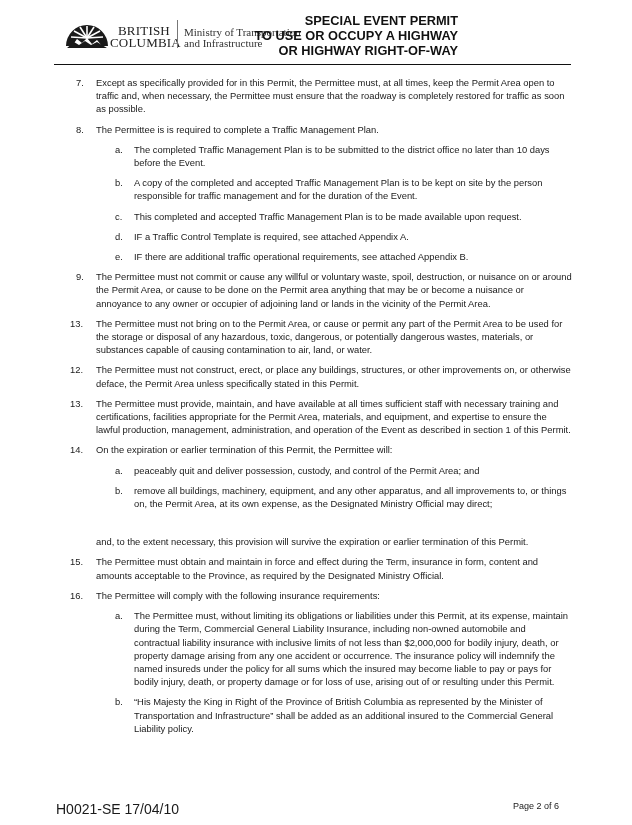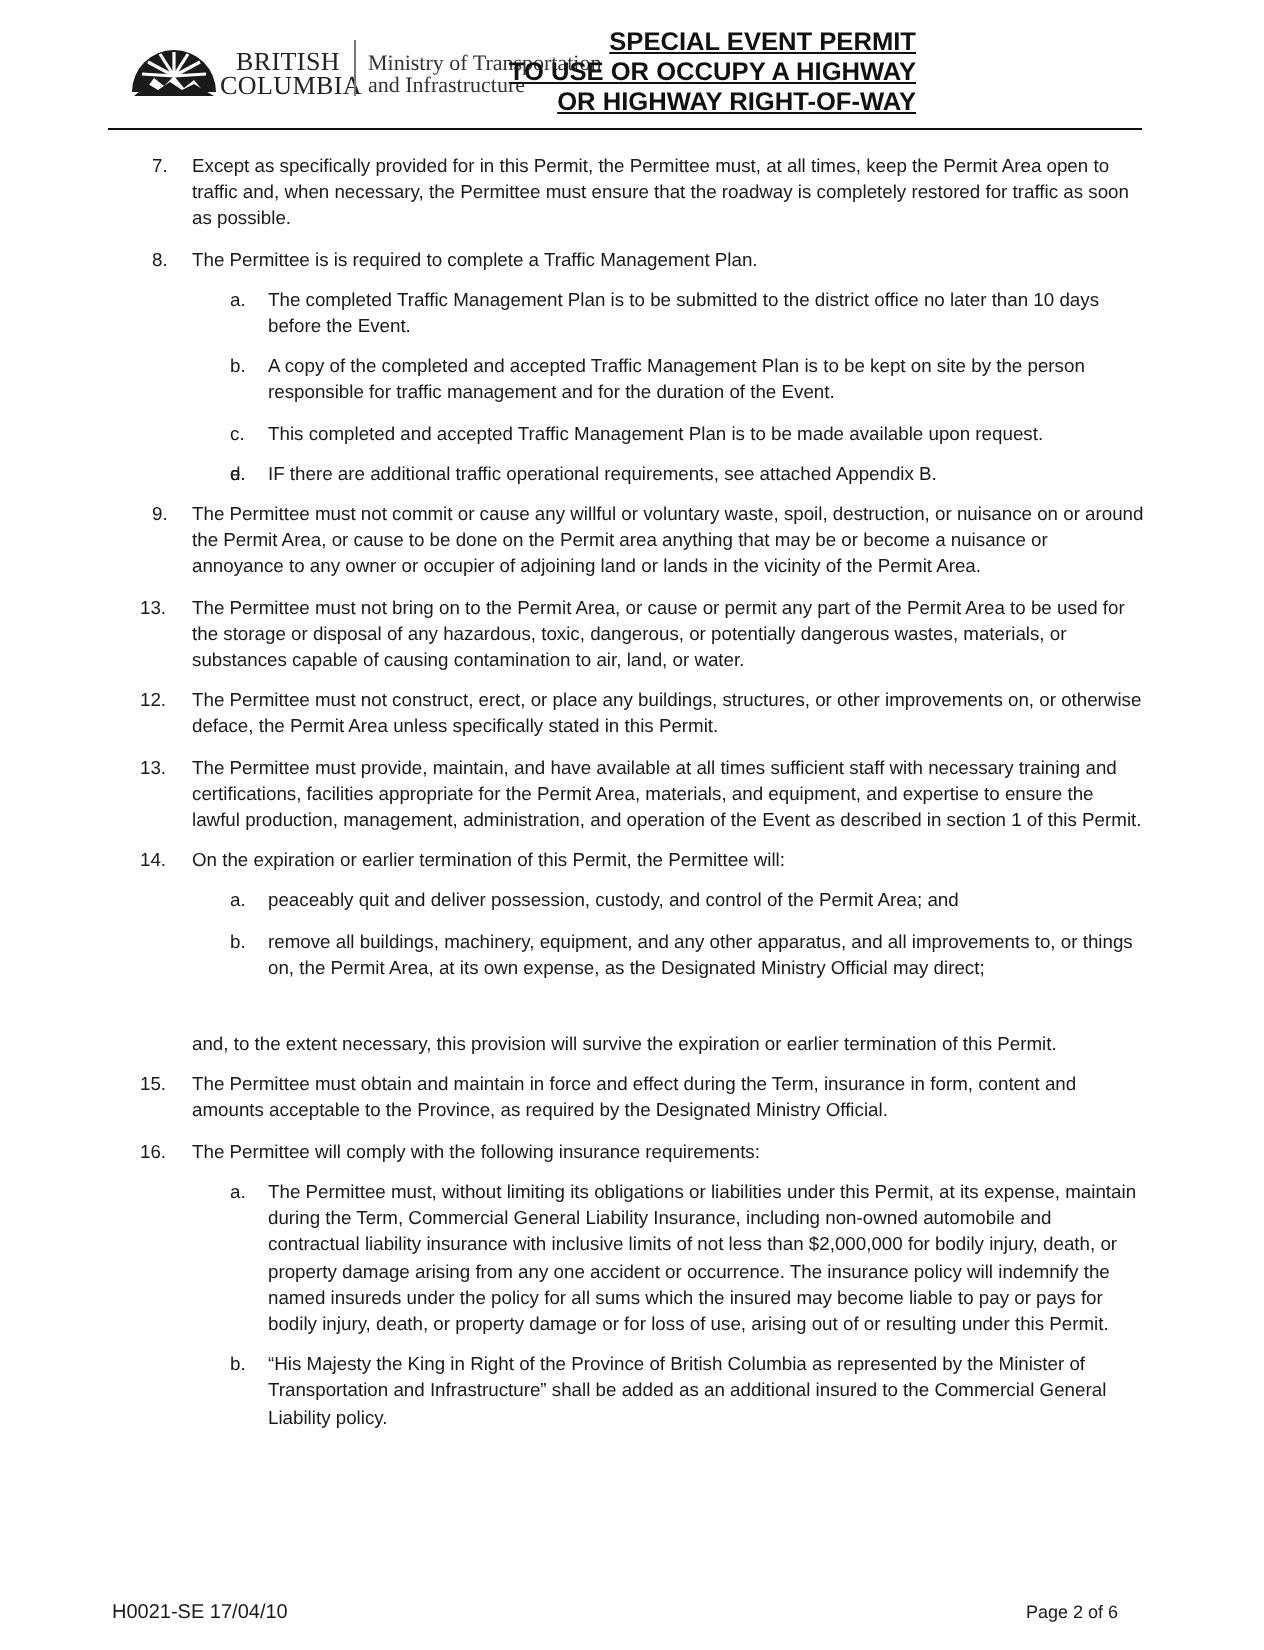--- a/index.html
+++ b/index.html
@@ -9,32 +9,32 @@
   .logo { position: absolute; left: 64px; top: 16px; width: 46px; height: 34px; }
   .bc-name { position: absolute; left: 110px; top: 25px; font-family: "Liberation Serif", serif;
              font-size: 13px; line-height: 12px; color: #222; letter-spacing: 0.2px; }
   .bc-name .l1 { padding-left: 8px; display: block; }
   .bc-name .l2 { display: block; }
   .vdivider { position: absolute; left: 177px; top: 20px; width: 1px; height: 28px; background: #777; }
   .ministry { position: absolute; left: 184px; top: 27px; font-family: Liberation Serif, serif;
               font-size: 11px; line-height: 11px; color: #333; }
   .ministry span { display: block; }
   .title { position: absolute; right: 74px; top: 13px; text-align: right; font-weight: bold;
-           font-size: 12.8px; line-height: 15px; color: #111; text-decoration: underline; }
+           font-size: 12.8px; line-height: 15px; color: #111; }
   .title span { display: block; }
   .hrule { position: absolute; left: 54px; top: 64px; width: 517px; height: 1px; background: #111; }
 
   .content { position: absolute; left: 0; top: 76px; width: 632px; font-size: 9.4px; line-height: 13.2px; }
   .item { position: relative; padding-left: 96px; padding-right: 60px; margin-bottom: 7px; }
   .item .num { position: absolute; left: 76px; top: 0; }
   .sub { position: relative; padding-left: 134px; padding-right: 60px; margin-bottom: 7px; }
   .sub .num { position: absolute; left: 115px; top: 0; }
   .cont { padding-left: 96px; padding-right: 60px; margin-bottom: 7px; margin-top: 25px; }
 
-  .footer-left { position: absolute; left: 56px; top: 801px; font-size: 10px; }
+  .footer-left { position: absolute; left: 56px; top: 801px; font-size: 14px; }
   .footer-right { position: absolute; right: 73px; top: 801px; font-size: 9px; padding-left: 32px; }
 </style>
 </head>
 <body>
 
 <div class="header">
   <svg class="logo" viewBox="0 0 46 34">
     <path d="M2 30 A21 21 0 0 1 44 30 L38 30 L33 24 L28 28 L23 22 L18 27 L13 23 L8 30 Z" fill="#1a1a1a"></path>
     <g stroke="#fff" stroke-width="1.6">
       <line x1="23" y1="22" x2="23" y2="10"></line>
@@ -80,20 +80,21 @@
   <div class="sub">
     <span class="num">b.</span>
     <span>A copy of the completed and accepted Traffic Management Plan is to be kept on site by the person responsible for traffic management and for the duration of the Event.</span>
   </div>
   <div class="sub">
     <span class="num">c.</span>
     <span>This completed and accepted Traffic Management Plan is to be made available upon request.</span>
   </div>
   <div class="sub">
     <span class="num">d.</span>
+    <span>IF a Traffic Control Template is required, see attached Appendix A.</span>
   </div>
   <div class="sub">
     <span class="num">e.</span>
     <span>IF there are additional traffic operational requirements, see attached Appendix B.</span>
   </div>
   <div class="item">
     <span class="num">9.</span>
     <span>The Permittee must not commit or cause any willful or voluntary waste, spoil, destruction, or nuisance on or around the Permit Area, or cause to be done on the Permit area anything that may be or become a nuisance or annoyance to any owner or occupier of adjoining land or lands in the vicinity of the Permit Area.</span>
   </div>
   <div class="item">

